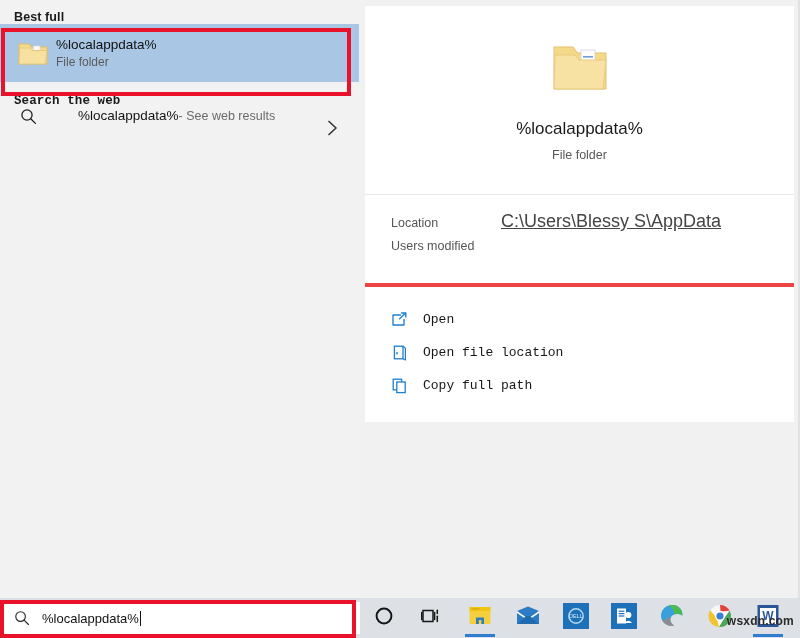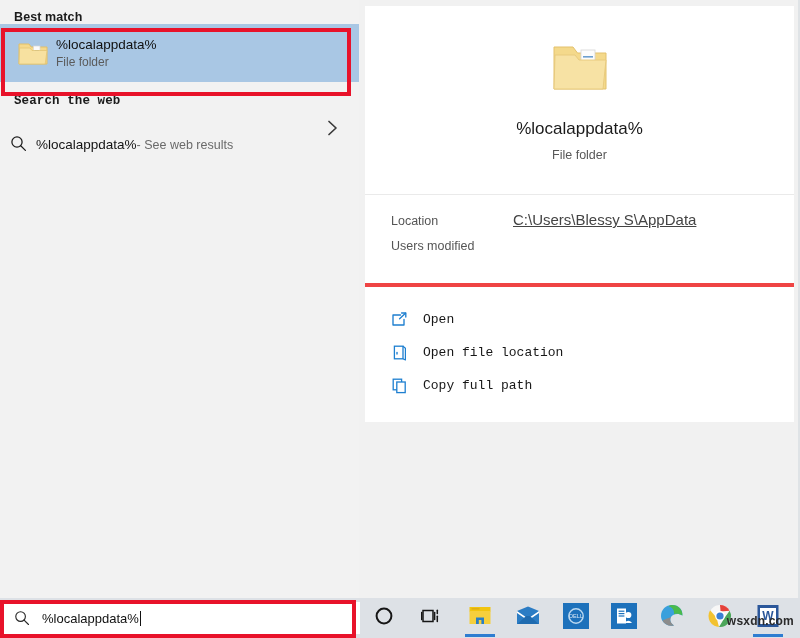--- a/index.html
+++ b/index.html
@@ -87,24 +87,26 @@
 
   .result-sub {
     font-size: 12px;
     color: #5b5b5b;
     margin-top: 2px;
   }
 
   
   .web-row {
     display: flex;
-    align-items: flex-end;
+    align-items: flex-start;
     height: 44px;
+    padding-left: 10px;
     box-sizing: border-box;
     position: relative;
+    gap: 32px;
   }
 
   .web-icon-slot {
     width: 36px;
     min-width: 36px;
     display: flex;
     align-items: center;
     justify-content: center;
     color: #1b1b1b;
   }
@@ -198,25 +200,24 @@
   }
 
   .meta-key {
     width: 110px;
     min-width: 110px;
     font-size: 12.5px;
     color: #555555;
   }
 
   .meta-value-link {
-    font-size: 15px;
+    font-size: 18px;
     color: #444444;
     text-decoration: underline;
     cursor: pointer;
-    margin-left: 12px;
   }
 
   .preview-actions {
     padding: 16px 0 20px 0;
   }
 
   .action-row {
     display: flex;
     align-items: center;
     height: 33px;
@@ -336,21 +337,21 @@
 </style>
 </head>
 <body>
 
 <div id="screen">
 
   <div class="flyout">
 
     <div class="results-pane">
 
-      <div class="section-header best-match-header">Best match</div>
+      <div class="section-header best-match-header">Best full</div>
 
       <div class="result-row selected">
         <div class="result-icon-slot">
           <svg width="30" height="28" viewBox="0 0 30 28" aria-hidden="true">
             <path d="M1 5 L11 5 L13.2 8 L29 8 L29 25 L1 25 Z" fill="#f5d98c" stroke="#e0bf6a" stroke-width="1"></path>
             <rect x="15.5" y="7" width="6.5" height="16" fill="#fbfbfb" stroke="#d8d8d8" stroke-width="0.7"></rect>
             <rect x="16.6" y="11" width="4.3" height="1" fill="#7fa8cf"></rect>
             <rect x="16.6" y="13" width="4.3" height="1" fill="#7fa8cf"></rect>
             <rect x="16.6" y="15" width="4.3" height="1" fill="#7fa8cf"></rect>
             <path d="M1.6 9 L12 9 L14 11.5 L29 11.5 L27.2 25 L1 25 Z" fill="#f7e1a0" stroke="#e3c574" stroke-width="0.8"></path>

